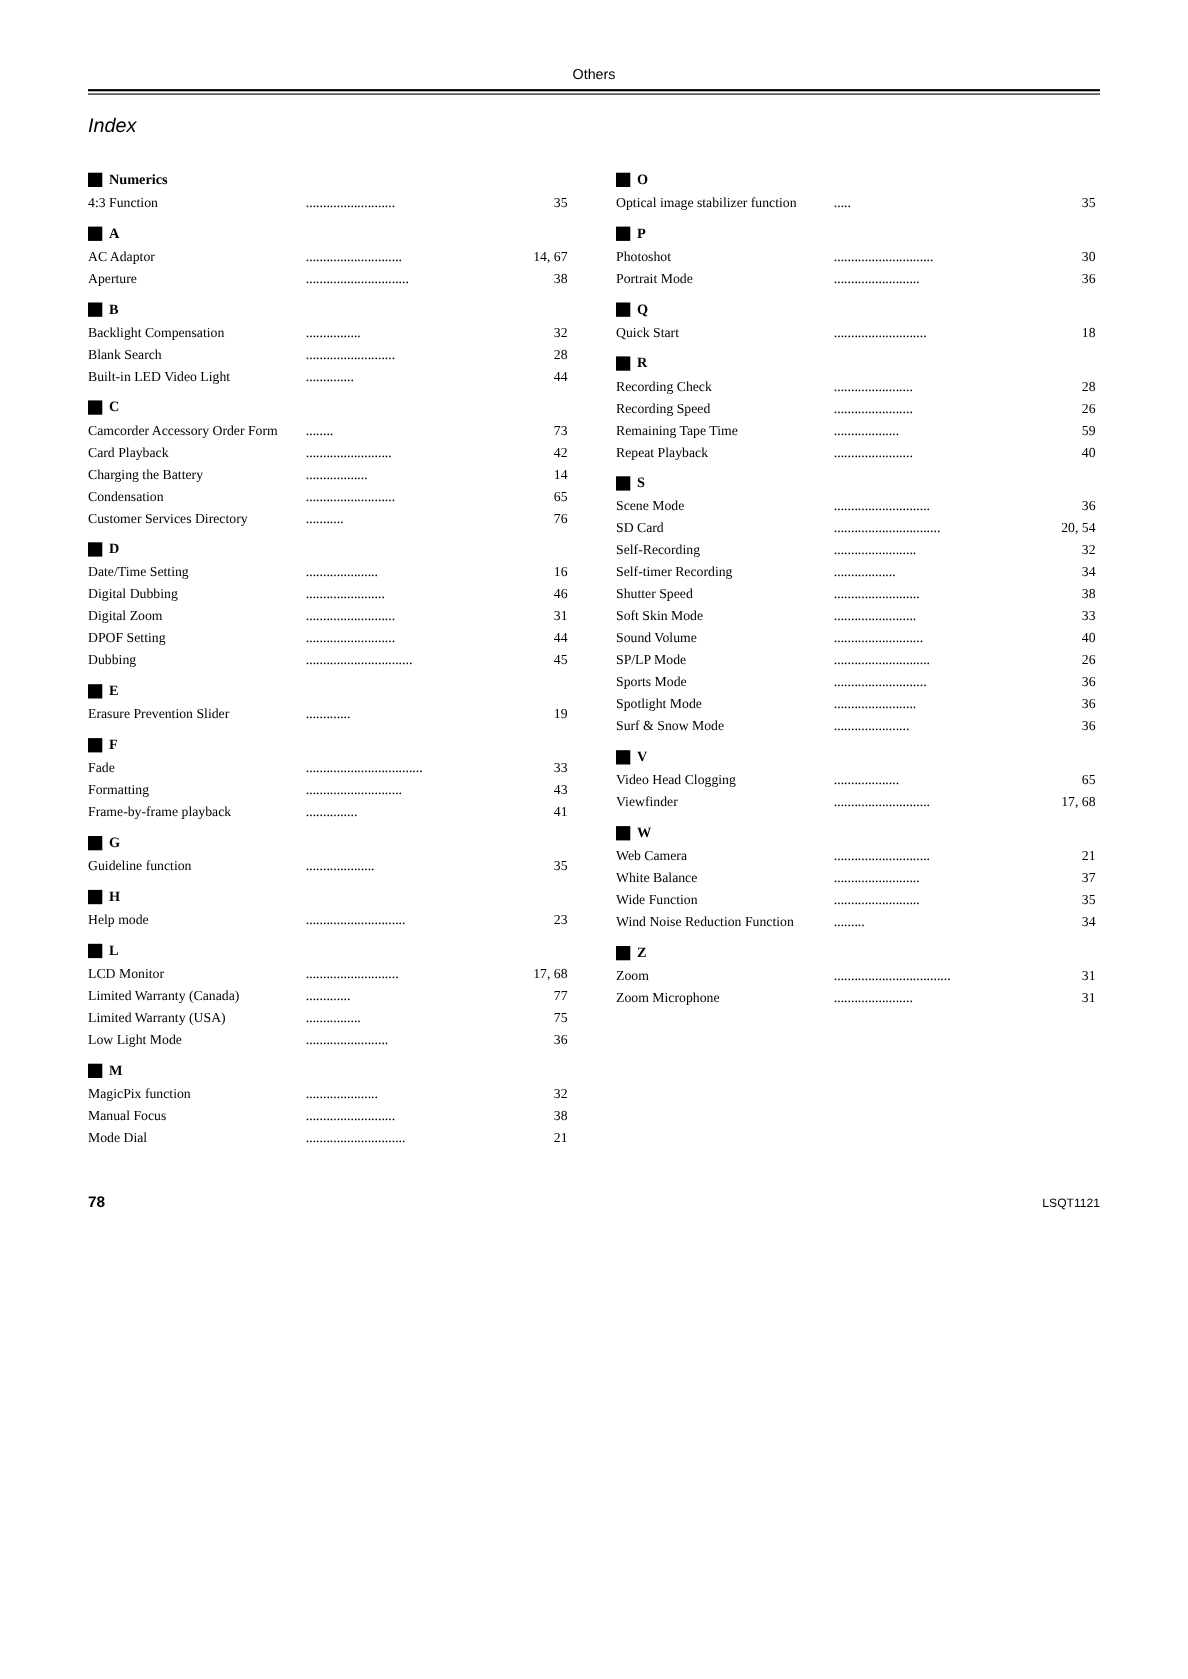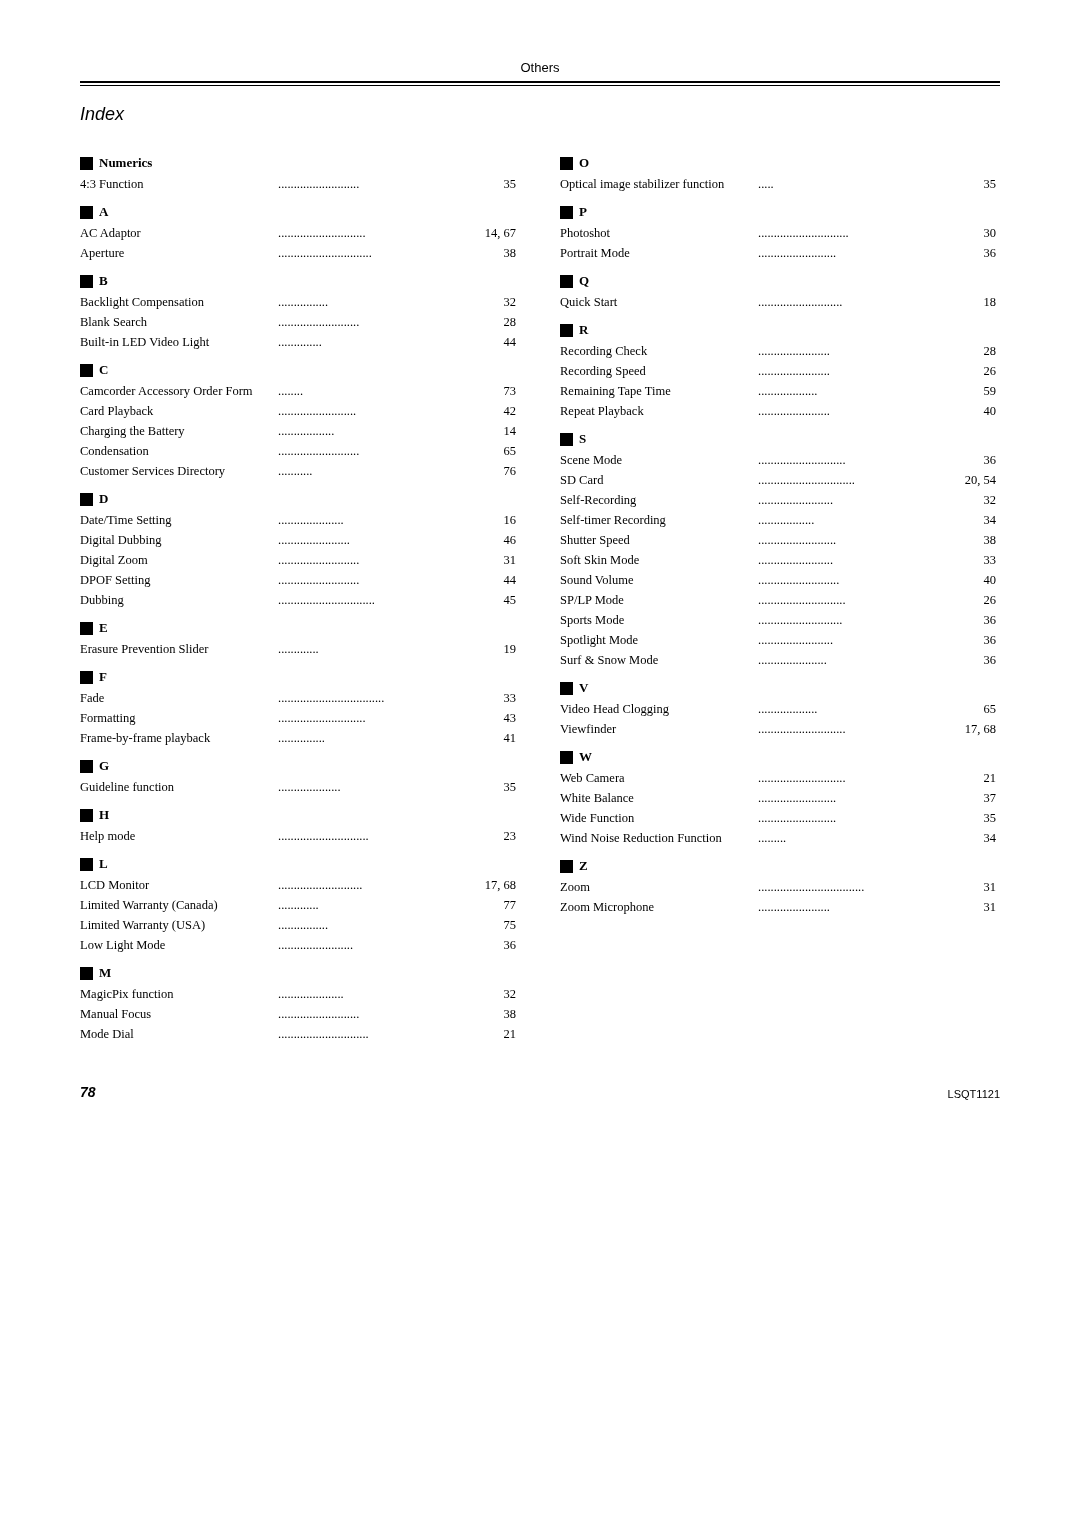--- a/index.html
+++ b/index.html
@@ -85,21 +85,20 @@
     }
     .bottom-area {
       margin-top: 40px;
       display: flex;
       justify-content: space-between;
       align-items: flex-end;
     }
     .page-number {
       font-weight: bold;
       font-size: 14px;
-      font-style: italic;
     }
     .model-code {
       font-size: 11px;
     }
   </style>
 </head>
 <body>
 
 <div class="page">
   <div class="top-label">Others</div>

